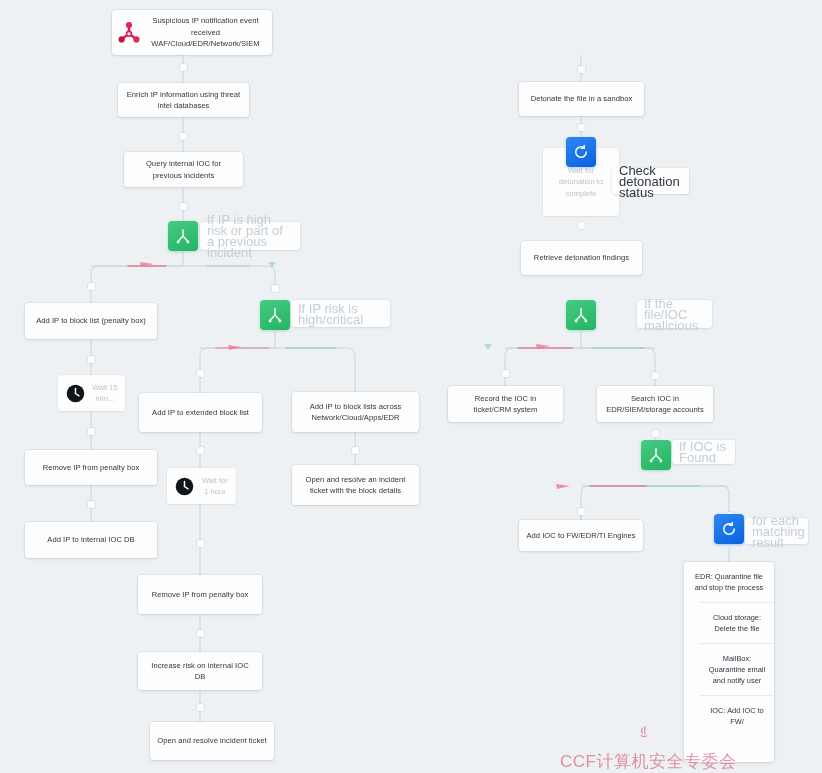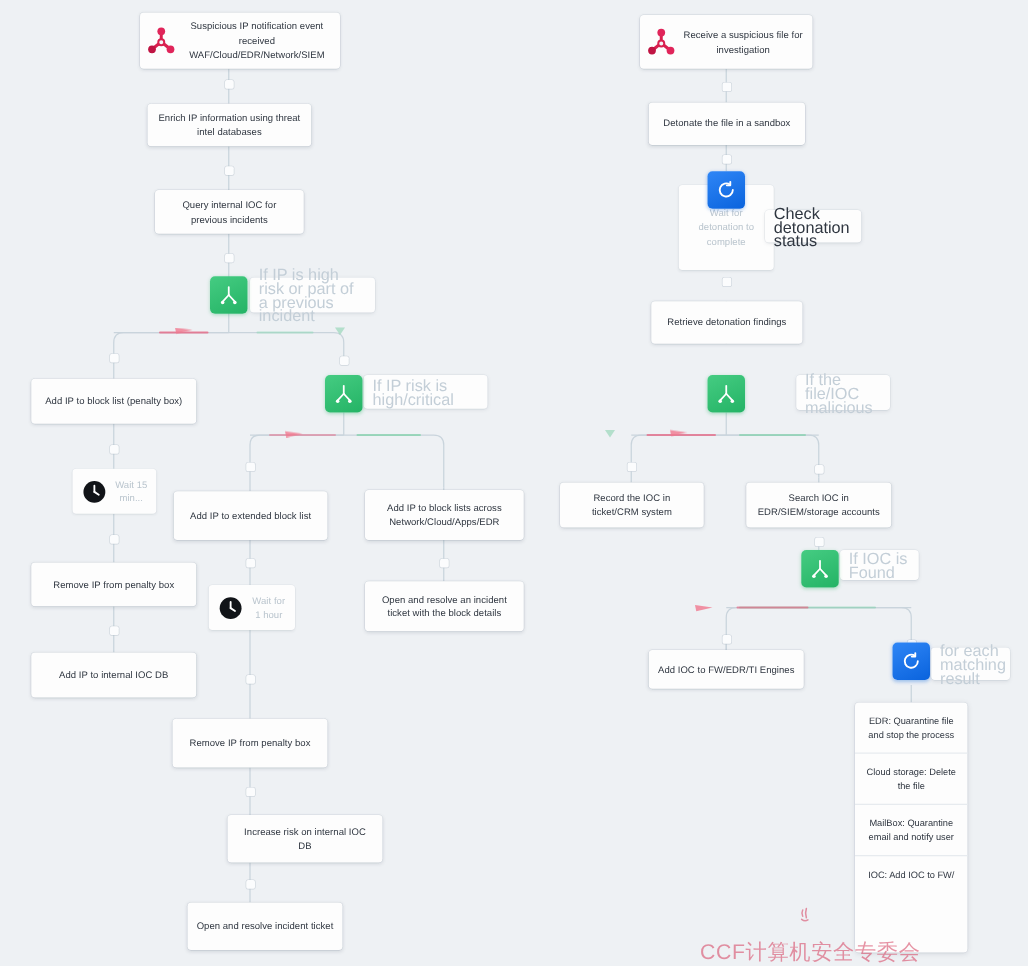--- a/index.html
+++ b/index.html
@@ -77,21 +77,21 @@
     background:#fdfdfd;
     border-radius:3px;
     box-shadow:0 1px 4px rgba(60,70,90,.13), 0 0 0 .5px rgba(165,177,190,.28);
     box-sizing:border-box;
   }
   .stack .sub{
     font-size:7.4px;line-height:11px;color:#2f3640;
     text-align:center;padding:9px 8px;
     box-sizing:border-box;
   }
-  .stack .sub + .sub{border-top:.5px solid #e7ebef;}
+  .stack .sub + .sub{border-top:.5px solid #e7ebef;margin-left:16px;}
 
   
   .knob{
     position:absolute;width:7px;height:7px;background:#fbfcfd;
     border-radius:1.5px;
     box-shadow:0 0 0 .5px rgba(178,189,201,.55);
   }
 
   
   #watermark{
@@ -300,52 +300,36 @@
         </g>
       </svg>
     </span>
     <span class="txt">Wait for 1 hour</span>
   </div>
 
   <div class="node" style="left:138px;top:575px;width:124px;height:39px;">
     <span class="txt">Remove IP from penalty box</span>
   </div>
 
-  <div class="node" style="left:138px;top:652px;width:124px;height:38px;margin-left:44px;">
+  <div class="node" style="left:138px;top:652px;width:124px;height:38px;">
     <span class="txt">Increase risk on internal IOC DB</span>
   </div>
 
   <div class="node" style="left:138px;top:722px;width:124px;height:38px;margin-left:12px;">
     <span class="txt">Open and resolve incident ticket</span>
   </div>
 
   <div class="node" style="left:292px;top:392px;width:127px;height:40px;">
     <span class="txt">Add IP to block lists across Network/Cloud/Apps/EDR</span>
   </div>
 
   <div class="node" style="left:292px;top:465px;width:127px;height:40px;">
     <span class="txt">Open and resolve an incident ticket with the block details</span>
   </div>
 
-  <div class="node withicon" style="left:512px;top:12px;width:138px;height:43px;">
-    <span class="ico trigger">
-      <svg width="24" height="24" viewBox="0 0 24 24">
-        <g fill="none" stroke="#d9204f" stroke-width="2.4" stroke-linecap="round">
-          <path d="M12 5.6 L12 10.6"></path>
-          <path d="M9.6 14.4 L6.1 17.2"></path>
-          <path d="M14.4 14.4 L17.9 17.2"></path>
-        </g>
-        <circle cx="12" cy="4" r="3.1" fill="#e0255a"></circle>
-        <circle cx="4.6" cy="18.4" r="3.1" fill="#c01443"></circle>
-        <circle cx="19.4" cy="18.4" r="3.1" fill="#e0255a"></circle>
-        <circle cx="12" cy="12.8" r="2.4" fill="#f2f4f7" stroke="#d9204f" stroke-width="1.6"></circle>
-      </svg>
-    </span>
-    <span class="txt">Receive a suspicious file for investigation</span>
-  </div>
 
   <div class="node" style="left:519px;top:82px;width:125px;height:34px;">
     <span class="txt">Detonate the file in a sandbox</span>
   </div>
 
   <div class="node faded" style="left:543px;top:148px;width:76px;height:68px;">
     <span class="txt">Wait for detonation to complete</span>
   </div>
   <div class="iconsq loop" style="left:566px;top:137px;">
     <svg width="18" height="18" viewBox="0 0 24 24">

